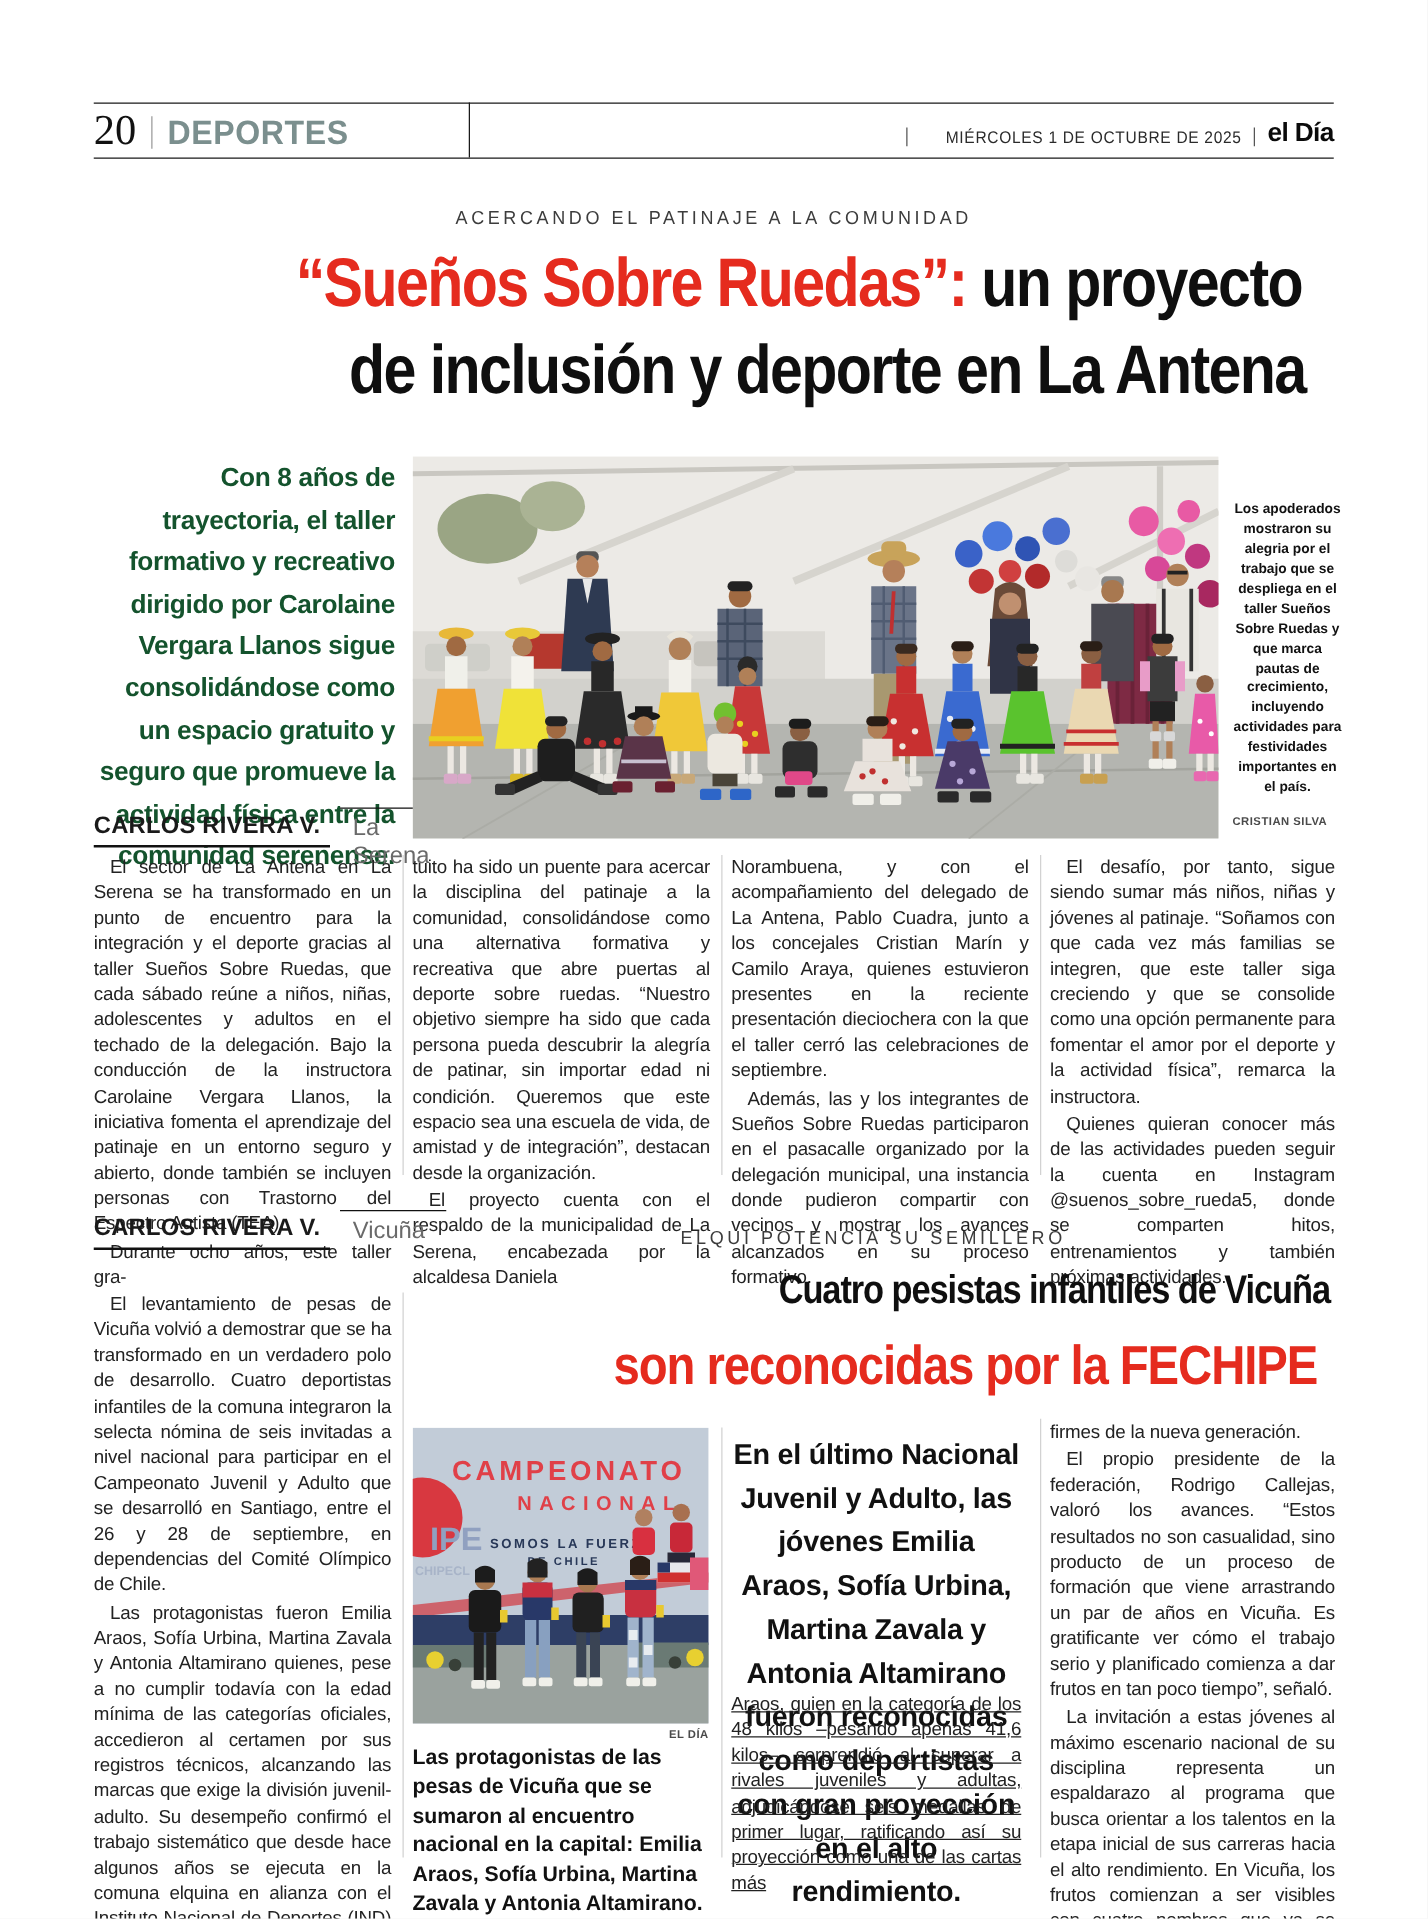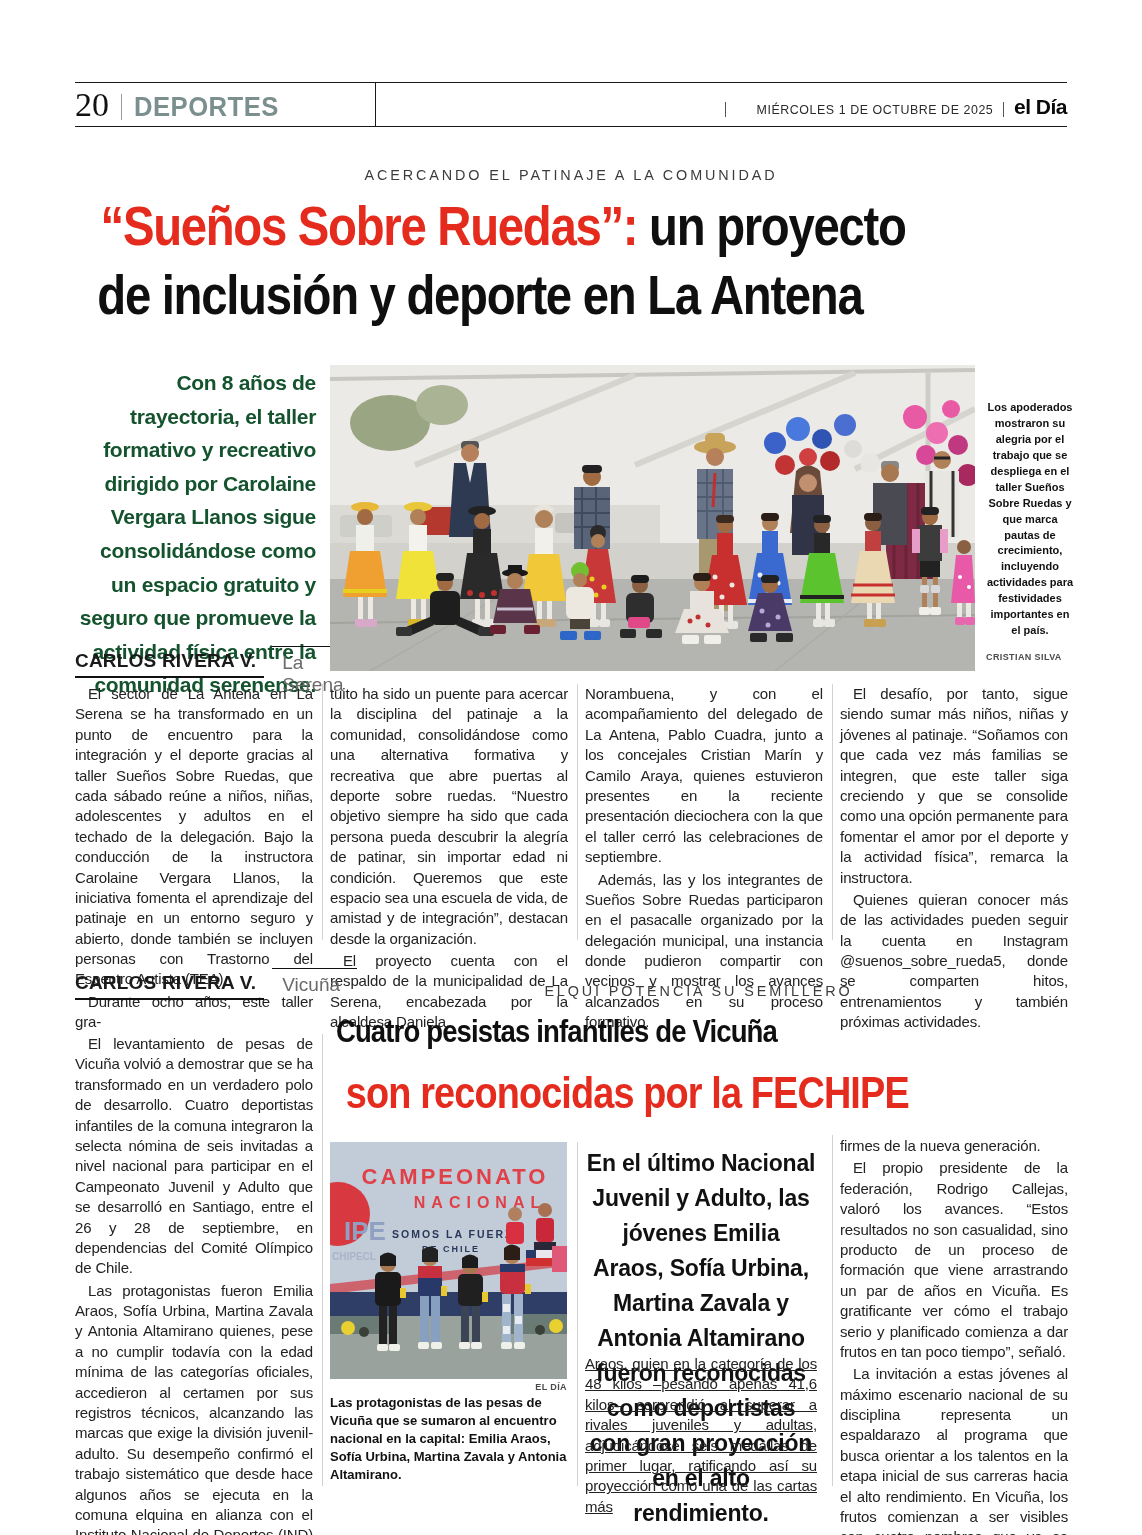--- a/index.html
+++ b/index.html
@@ -16,42 +16,42 @@
   .section-name{font-size:27px;font-weight:700;color:#7b8f8e;letter-spacing:0.5px;line-height:1;
                 display:inline-block;transform:scaleX(0.95);transform-origin:left center;}
   .hdr-right{display:flex;align-items:flex-end;gap:10px;padding-left:16px;}
   .hdr-date{font-size:13.5px;color:#2a2a2a;letter-spacing:0.6px;transform:scaleX(0.92);transform-origin:right bottom;}
   .hdr-brand{font-size:21px;font-weight:800;color:#0a0a0a;letter-spacing:-0.5px;line-height:0.9;}
   .hdr-bar{display:inline-block;width:1px;height:15px;background:#555;}
 
   
   .kicker{font-size:15px;letter-spacing:3px;color:#3c3c3c;text-align:center;font-weight:500;
           transform:scaleX(0.96);}
-  .headline{text-align:left;font-weight:700;color:#0f0f0f;}
+  .headline{text-align:right;font-weight:700;color:#0f0f0f;}
   .condensed{display:inline-block;transform:scaleX(0.86);transform-origin:center;white-space:nowrap;}
   .red{color:#e52b1e;}
 
   .lede{font-size:21px;font-weight:700;line-height:1.6;text-align:right;letter-spacing:-0.3px;color:#14532d;}
 
   
   .byline{display:flex;align-items:flex-start;font-size:19px;height:27px;}
   .byline-name{font-weight:700;letter-spacing:0.2px;border-bottom:2.5px solid #111;
                padding:4px 8px 4px 0;white-space:nowrap;}
   .byline-slash{width:2px;background:#111;transform:skewX(-28deg);margin:0 3px;}
   .byline-place{flex:1;border-top:1.5px solid #111;padding:5px 0 0 10px;color:#6a6a6a;}
 
   
   .body-col{font-size:15px;line-height:1.36;letter-spacing:-0.15px;color:#222;text-align:justify;}
   .body-col p{margin:0 0 2px 0;}
   .ind{text-indent:13px;}
 
   .photo-frame{overflow:hidden;}
   .sidecap{font-size:11px;font-weight:700;line-height:1.45;color:#111;}
   .credit{font-size:9px;font-weight:700;color:#4a4a4a;letter-spacing:0.4px;}
-  .cap2{font-size:13px;font-weight:700;line-height:1.38;color:#111;}
+  .cap2{font-size:17px;font-weight:700;line-height:1.38;color:#111;}
   .intro-bold{font-size:23px;font-weight:700;line-height:1.52;text-align:center;color:#111;letter-spacing:-0.2px;}
 </style>
 </head>
 <body>
 
 <div class="page">
 
   <div class="abs rule" style="left:75px;top:82px;width:992px;"></div>
   <div class="abs" style="left:75px;top:88px;">
     <span class="pagenum">20</span><span class="hdr-sep"></span><span class="section-name">DEPORTES</span>

